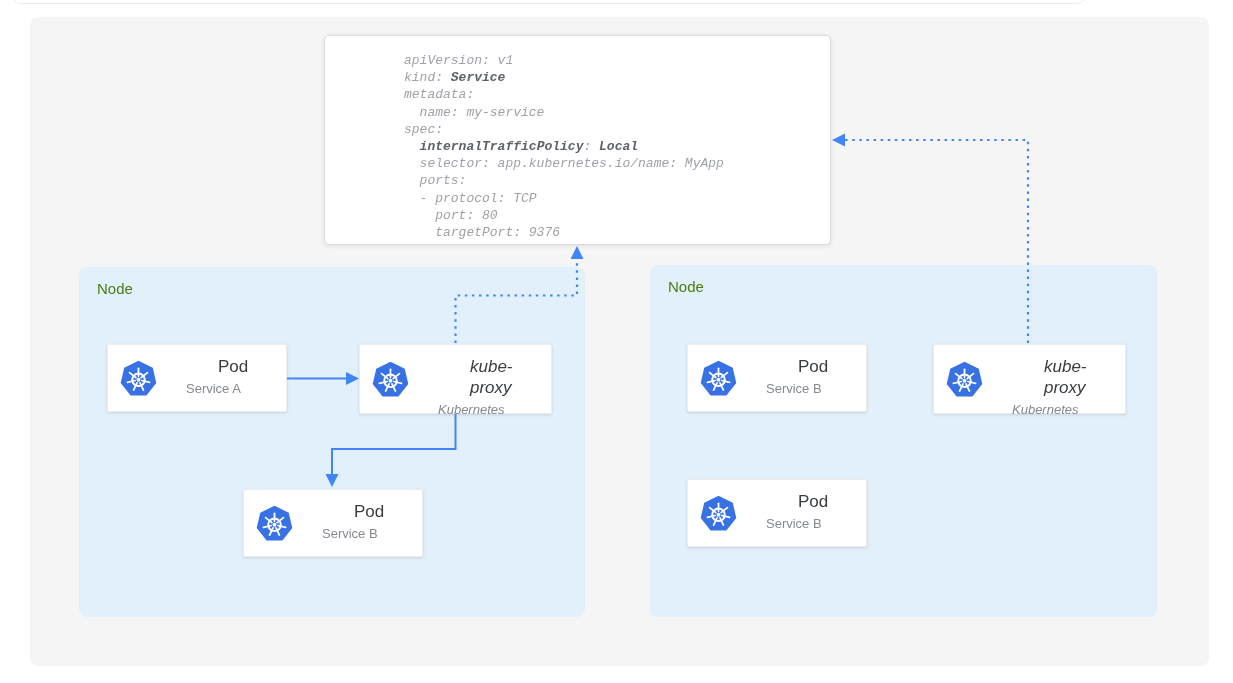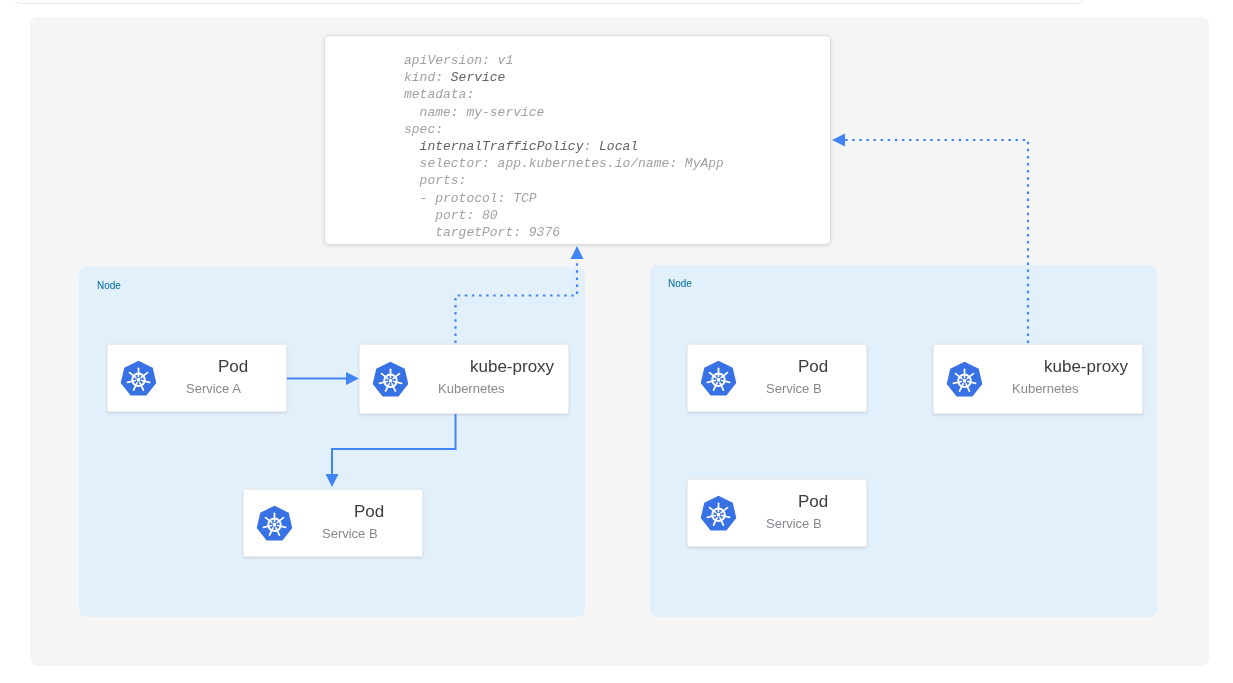--- a/index.html
+++ b/index.html
@@ -29,35 +29,35 @@
     position:absolute;left:324px;top:35px;width:507px;height:210px;
     background:#FFFFFF;border:1px solid #DCDCDC;border-radius:5px;
     box-shadow:0 1px 4px rgba(0,0,0,0.10);box-sizing:border-box;
   }
   .code{
     padding:16px 8px 0 79px;
     font-family:"Liberation Mono","DejaVu Sans Mono",monospace;
     font-style:italic;font-size:13px;line-height:17.2px;
     color:var(--code-regular);white-space:pre;
   }
-  .code-line .bold{font-weight:normal;color:var(--code-bold);}
+  .code-line .bold{font-weight:bold;color:var(--code-bold);}
   .node{
     position:absolute;background:var(--node-bg);border-radius:8px;
   }
   .node-left{left:79px;top:267px;width:506px;height:350px;}
   .node-right{left:650px;top:265px;width:507px;height:352px;}
   .node-label{
-    position:absolute;left:18px;top:13px;font-size:10px;color:#0369a1;
+    position:absolute;left:18px;top:13px;font-size:15px;color:#4d7c0f;
   }
   .card{
     position:absolute;width:180px;height:68px;background:#FFFFFF;
     border:1px solid #EDEDED;border-radius:2px;
     box-shadow:0 1px 3px rgba(0,0,0,0.13);box-sizing:border-box;
   }
-  .card.wide{width:210px;height:70px;}
+  .card.wide{width:193px;height:70px;font-style:italic;}
   .k8s{position:absolute;left:11px;top:15px;width:39px;height:38px;}
   .card.wide .k8s{top:16px;}
   .card-text{position:absolute;left:78px;top:11px;}
   .card-title{font-size:17px;color:var(--title-color);line-height:21px;margin-left:32px;}
   .card-subtitle{font-size:13px;color:var(--subtitle-color);line-height:19px;margin-top:2px;}
   .connectors{
     position:absolute;left:0;top:0;width:1233px;height:683px;
     pointer-events:none;z-index:3;
   }
   .symbol-defs{position:absolute;width:0;height:0;overflow:hidden;}

